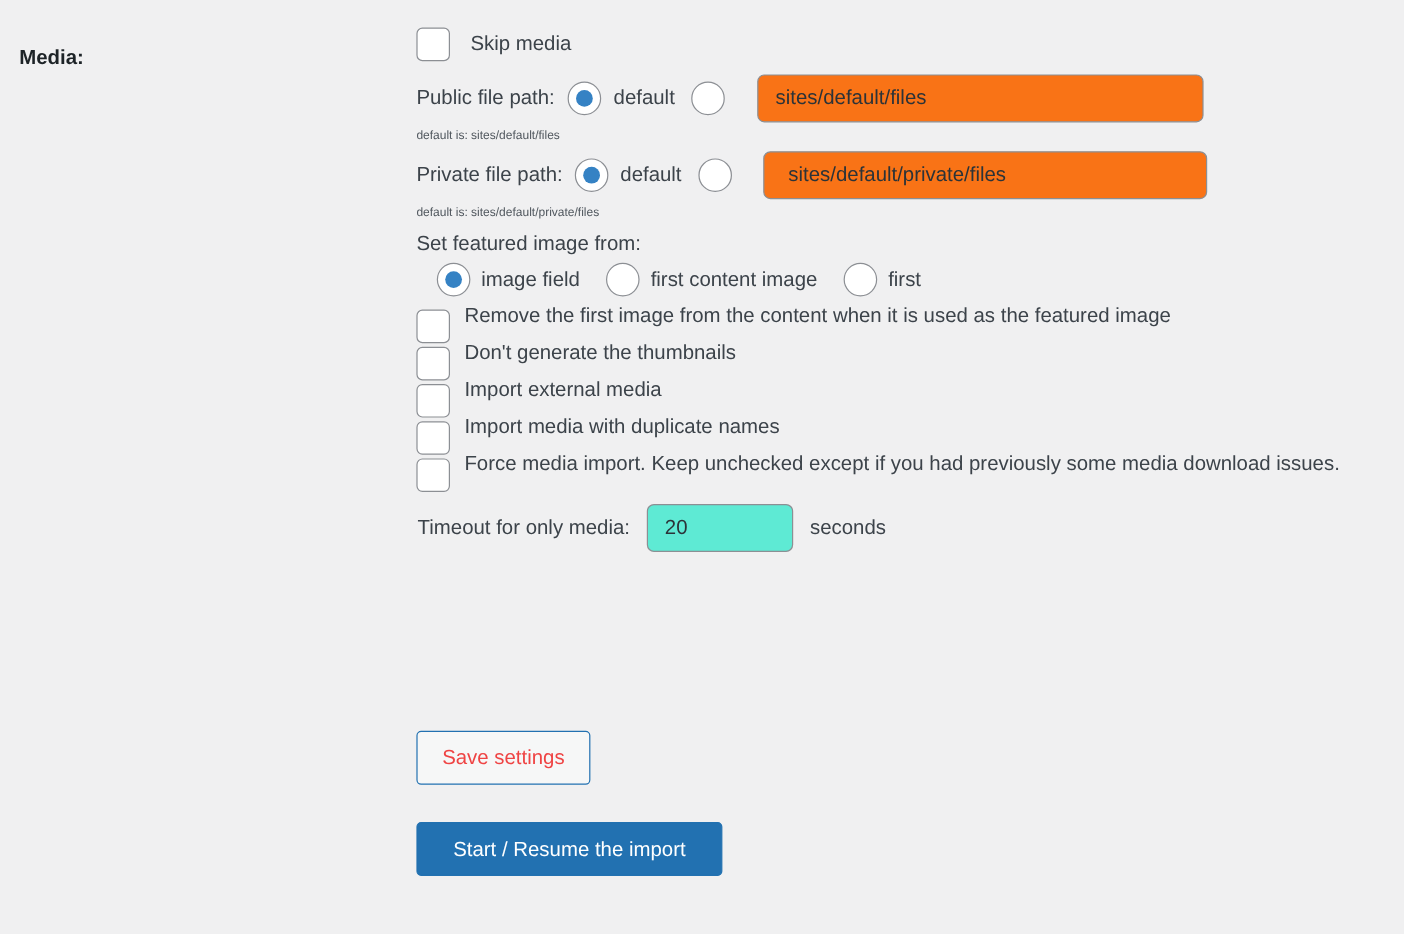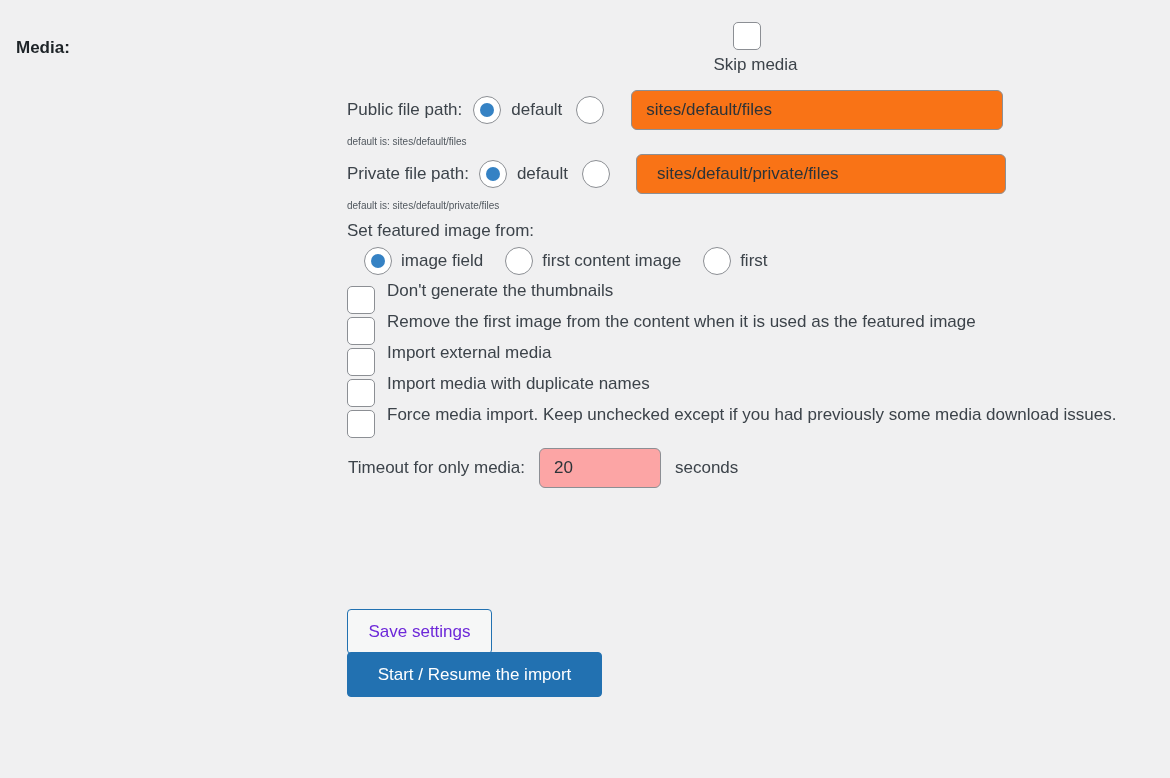--- a/index.html
+++ b/index.html
@@ -110,24 +110,24 @@
     border-radius: 6px;
     background: #f97316;
     font-family: "Liberation Sans", sans-serif;
     font-size: 17px;
     color: #2c3338;
     padding: 0 14px;
     height: 40px;
     line-height: 40px;
     outline: none;
   }
-  .txt.white { background: #fca5a5; }
-
-  
-  #skip-row { margin-bottom: 10px; flex-direction: column; }
+  .txt.white { background: #5eead4; }
+
+  
+  #skip-row { margin-bottom: 10px; }
   #skip-row .lbl { margin-left: 17px; }
 
   #public-row { margin-bottom: 2px; }
   #public-row .pl { margin-right: 11px; }
   #public-row .rb { margin-right: 0; }
   #public-row .def { margin: 0 14px 0 10px; }
   #public-row .txt { width: 372px; margin-left: 27px; }
 
   #private-row { margin-bottom: 2px; }
   #private-row .pl { margin-right: 10px; }
@@ -162,31 +162,31 @@
   
   .btn-secondary {
     position: absolute;
     left: 347px;
     top: 609px;
     width: 145px;
     height: 45px;
     background: #f6f7f7;
     border: 1px solid #2271b1;
     border-radius: 4px;
-    color: #6d28d9;
+    color: #ef4444;
     font-family: "Liberation Sans", sans-serif;
     font-size: 17px;
     cursor: pointer;
     padding: 0;
   }
 
   .btn-primary {
     position: absolute;
     left: 347px;
-    top: 652px;
+    top: 685px;
     width: 255px;
     height: 45px;
     background: #2271b1;
     border: 1px solid #2271b1;
     border-radius: 4px;
     color: #ffffff;
     font-family: "Liberation Sans", sans-serif;
     font-size: 17px;
     cursor: pointer;
     padding: 0;
@@ -228,24 +228,24 @@
     <div class="ctl-row" id="featured-row">
       <span class="rb checked"></span>
       <span class="lbl">image field</span>
       <span class="rb"></span>
       <span class="lbl">first content image</span>
       <span class="rb"></span>
       <span class="lbl">first</span>
     </div>
 
     <div class="check-line">
+      <span class="cb"></span><span class="ct">Remove the first image from the content when it is used as the featured image</span>
+    </div>
+    <div class="check-line">
       <span class="cb"></span><span class="ct">Don't generate the thumbnails</span>
-    </div>
-    <div class="check-line">
-      <span class="cb"></span><span class="ct">Remove the first image from the content when it is used as the featured image</span>
     </div>
     <div class="check-line">
       <span class="cb"></span><span class="ct">Import external media</span>
     </div>
     <div class="check-line">
       <span class="cb"></span><span class="ct">Import media with duplicate names</span>
     </div>
     <div class="check-line">
       <span class="cb"></span><span class="ct">Force media import. Keep unchecked except if you had previously some media download issues.</span>
     </div>

